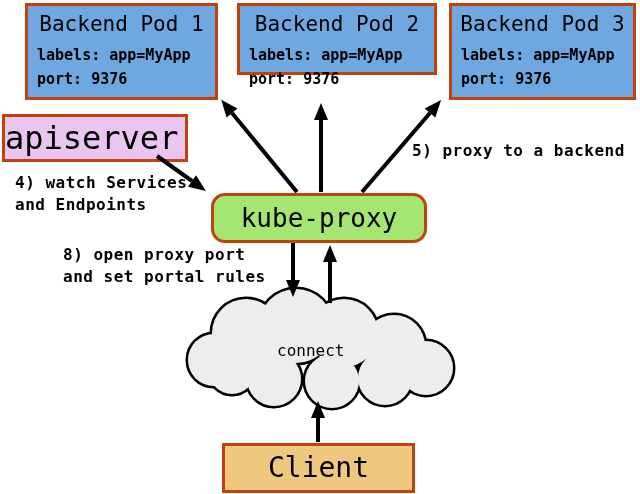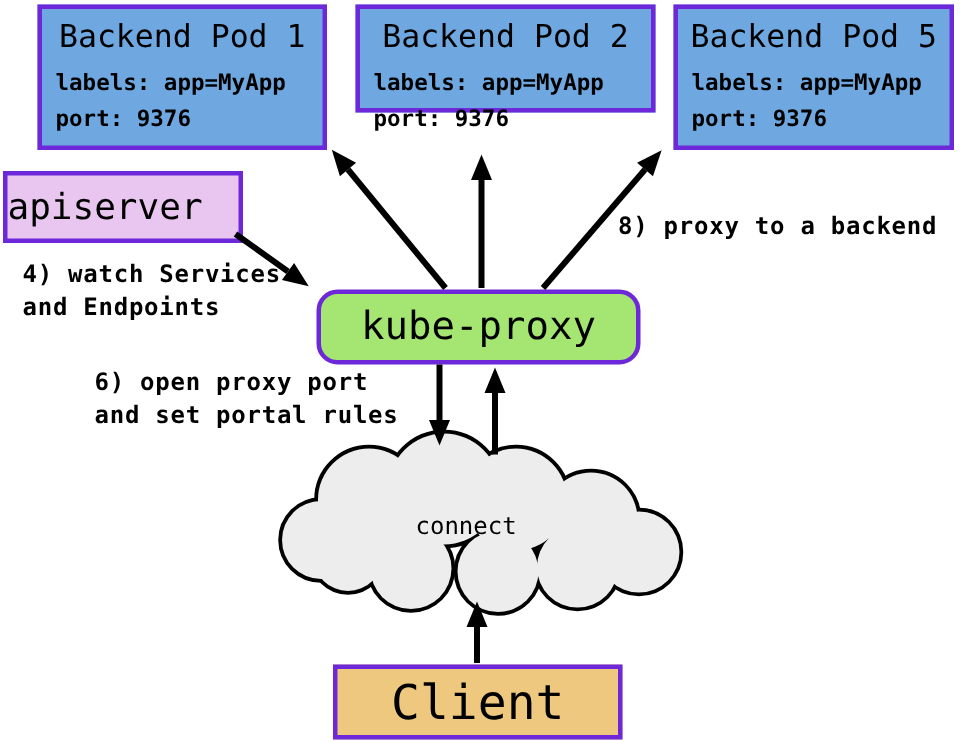--- a/index.html
+++ b/index.html
@@ -4,28 +4,28 @@
 <style>
   html,body{margin:0;padding:0;background:#fff;}
   .canvas{
     position:relative;width:640px;height:494px;overflow:hidden;
     background:#fff;
     font-family:"DejaVu Sans Mono", monospace;
     color:#000;
   }
   .layer-under{position:absolute;left:0;top:0;z-index:0;}
   .layer-arrows{position:absolute;left:0;top:0;z-index:2;pointer-events:none;}
-  .node{position:absolute;box-sizing:border-box;border:3px solid #6d28d9;z-index:1;}
+  .node{position:absolute;box-sizing:border-box;border:3px solid #c2410c;z-index:1;}
   .pod{width:193px;height:97px;}
   .pod-title{margin:5px 0 0;text-align:center;font-size:21px;line-height:26px;white-space:nowrap;}
   .pod-line{margin:9px 0 0 9px;font-size:15px;line-height:19px;white-space:nowrap;font-weight:bold;}
   .pod-line + .pod-line{margin-top:5px;}
-  .apiserver{left:2px;top:114px;width:160px;height:48px;font-size:24px;line-height:42px;text-align:left;}
+  .apiserver{left:2px;top:114px;width:186px;height:48px;font-size:32px;line-height:42px;text-align:left;}
   .kubeproxy{left:211px;top:193px;width:216px;height:50px;font-size:26px;line-height:44px;text-align:center;border-radius:14px;}
-  .client{left:222px;top:443px;width:193px;height:50px;font-size:32px;line-height:44px;text-align:center;}
+  .client{left:222px;top:443px;width:193px;height:50px;font-size:28px;line-height:44px;text-align:center;}
   .annot{
     position:absolute;z-index:3;font-size:16px;font-weight:bold;
     line-height:22px;letter-spacing:0.5px;white-space:pre-line;
   }
   .cloud-label{position:absolute;z-index:1;font-size:16px;line-height:20px;white-space:nowrap;}
 </style>
 </head>
 <body>
 
 <div class="canvas">
@@ -65,36 +65,36 @@
     <div class="pod-line">port: 9376</div>
   </div>
 
   <div class="node pod" style="left: 237px; top: 3px; width: 200px; height: 72px; background-color: rgb(111, 168, 224);">
     <div class="pod-title">Backend Pod 2</div>
     <div class="pod-line">labels: app=MyApp</div>
     <div class="pod-line">port: 9376</div>
   </div>
 
   <div class="node pod" style="left: 449px; top: 3px; width: 187px; background-color: rgb(111, 168, 224);">
-    <div class="pod-title">Backend Pod 5</div>
+    <div class="pod-title">Backend Pod 3</div>
     <div class="pod-line">labels: app=MyApp</div>
     <div class="pod-line">port: 9376</div>
   </div>
 
   <div class="node apiserver" style="background-color: rgb(233, 198, 240);">apiserver</div>
 
   <div class="node kubeproxy" style="background-color: rgb(165, 230, 114);">kube-proxy</div>
 
   <div class="node client" style="background-color: rgb(238, 200, 126);">Client</div>
 
   <div class="annot" style="left:15px;top:172px;">4) watch Services
 and Endpoints</div>
-  <div class="annot" style="left:63px;top:244px;">6) open proxy port
+  <div class="annot" style="left:63px;top:244px;">8) open proxy port
 and set portal rules</div>
-  <div class="annot" style="left:412px;top:140px;">8) proxy to a backend</div>
+  <div class="annot" style="left:412px;top:140px;">5) proxy to a backend</div>
 
   <svg class="layer-arrows" width="640" height="494" viewBox="0 0 640 494">
     <defs>
       <marker id="ah" markerUnits="userSpaceOnUse" markerWidth="20" markerHeight="18" refX="1" refY="8" orient="auto">
         <path d="M1,1 L18,8 L1,15 Z" fill="#000"></path>
       </marker>
     </defs>
     <g stroke-width="4" fill="none" style="stroke: rgb(0, 0, 0);">
       <line x1="157" y1="156" x2="192" y2="181" marker-end="url(#ah)"></line>
       <line x1="293" y1="243" x2="293" y2="280" marker-end="url(#ah)"></line>

